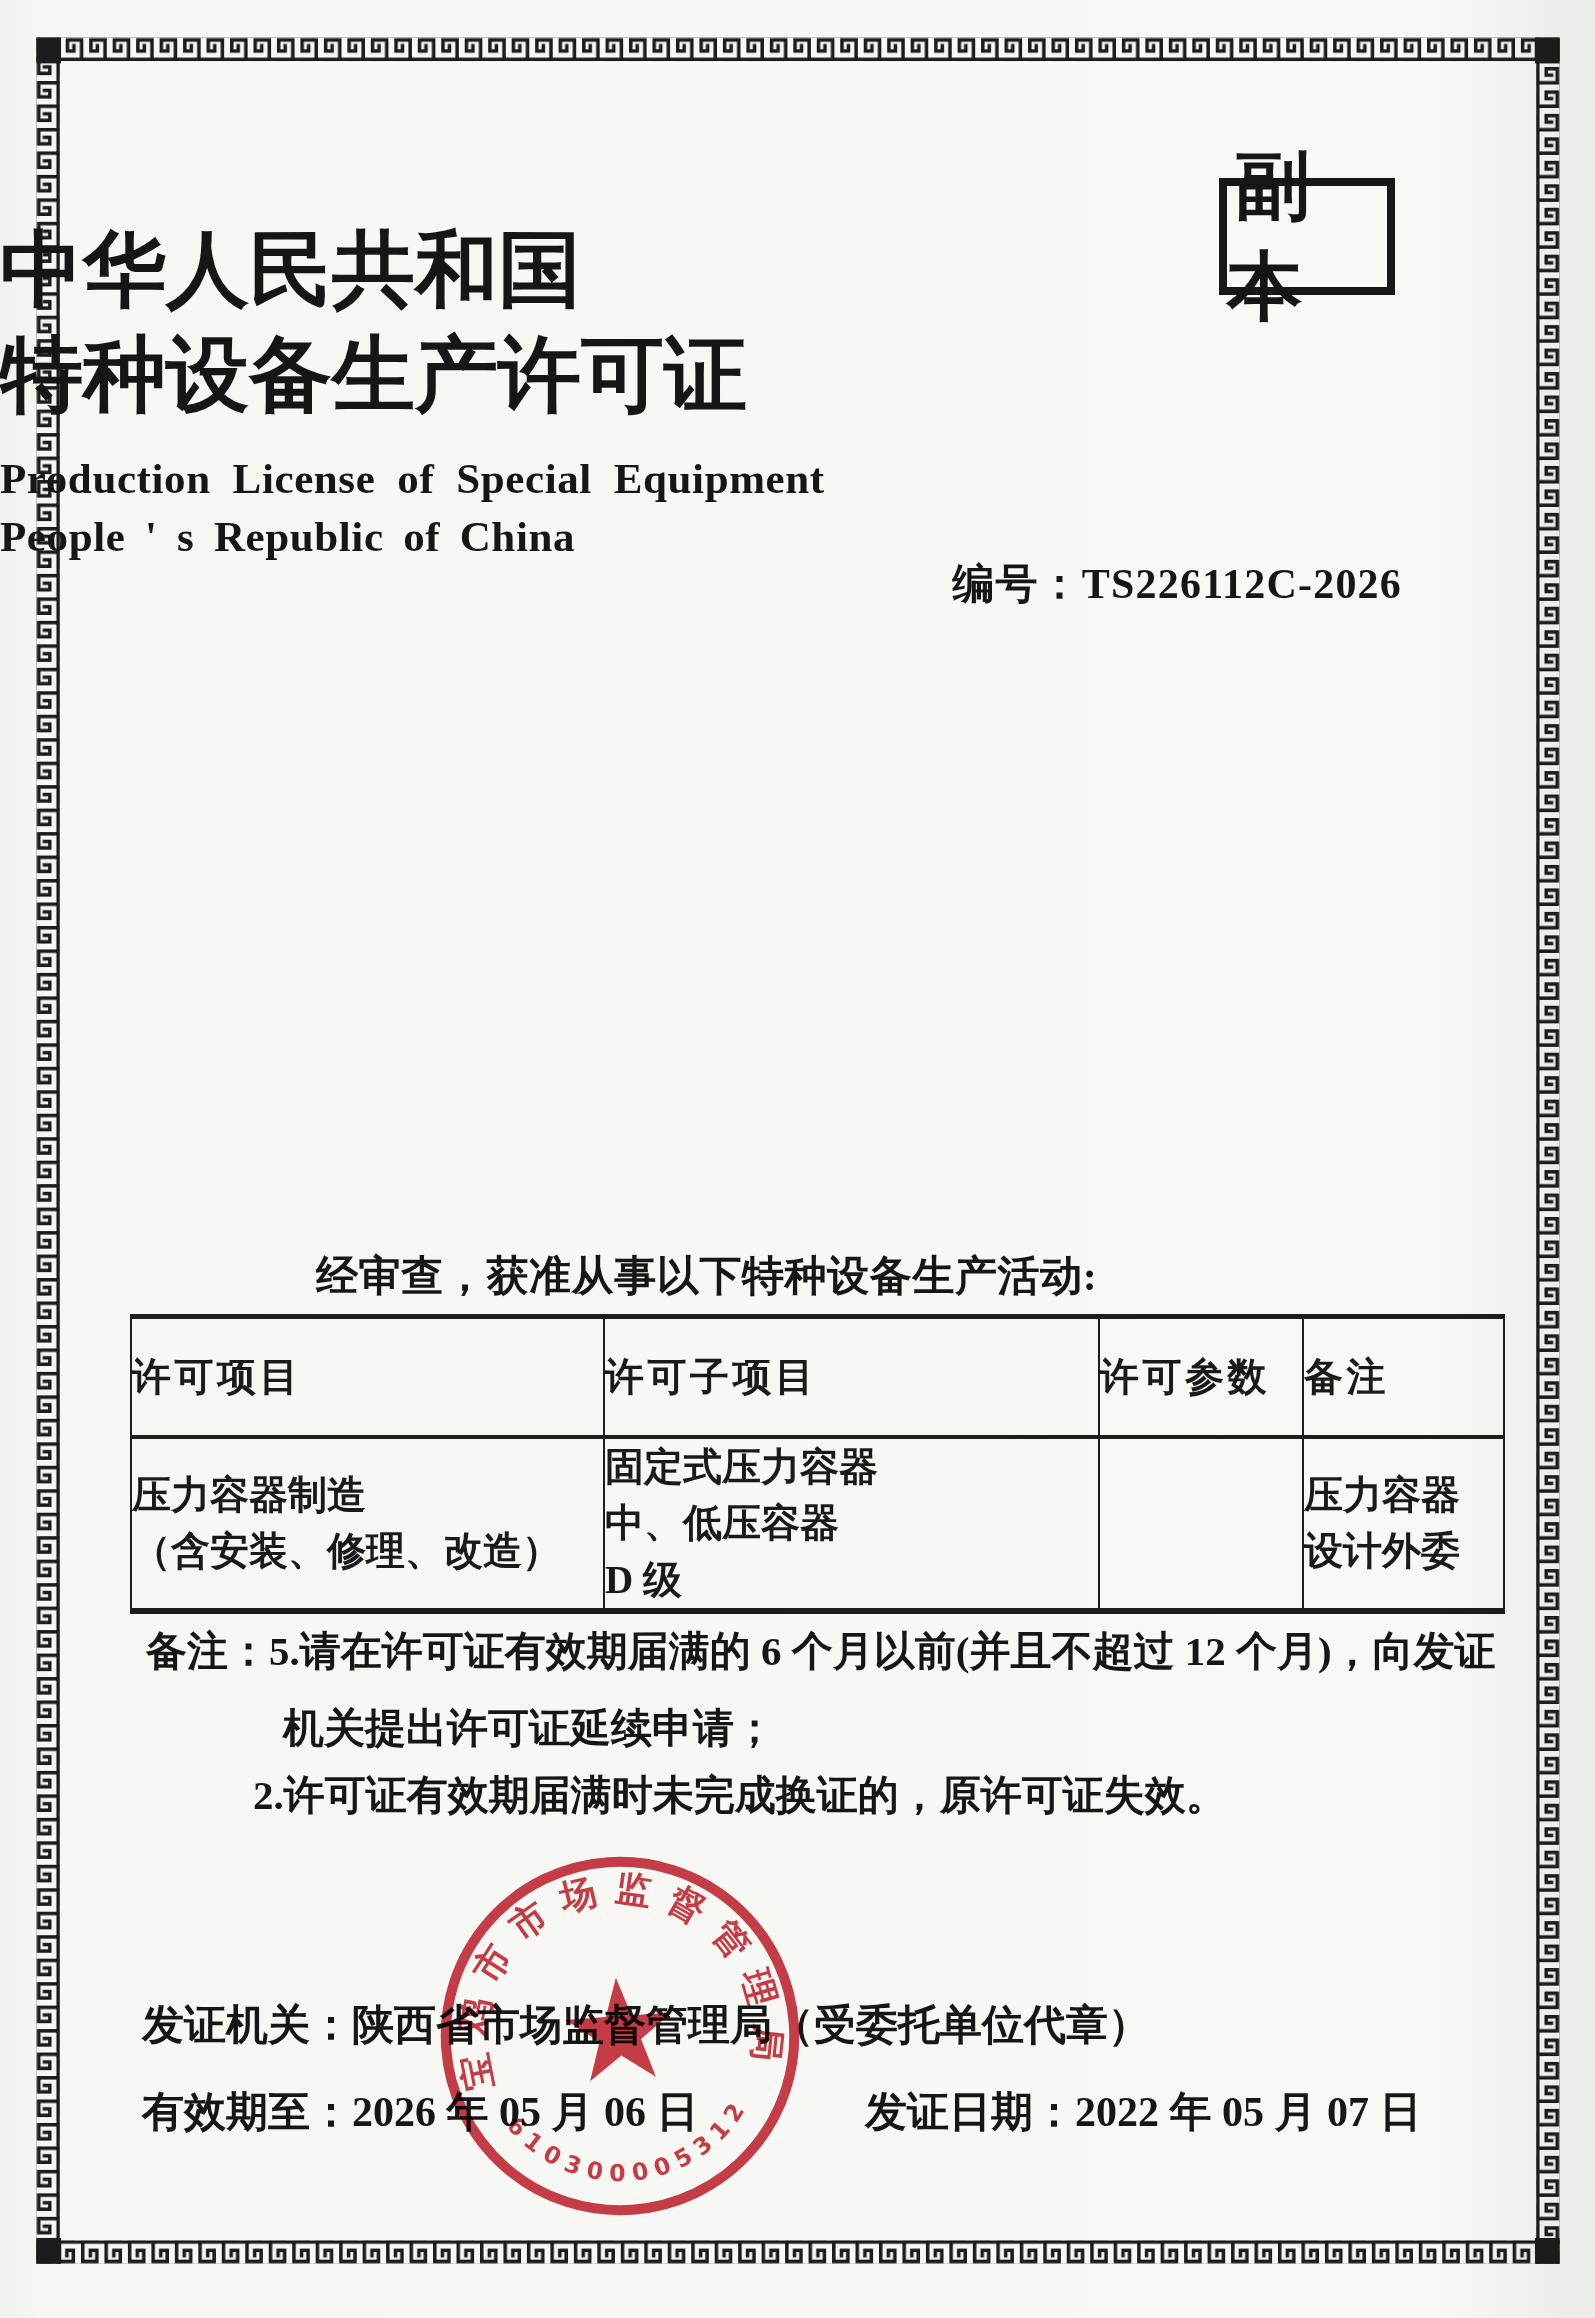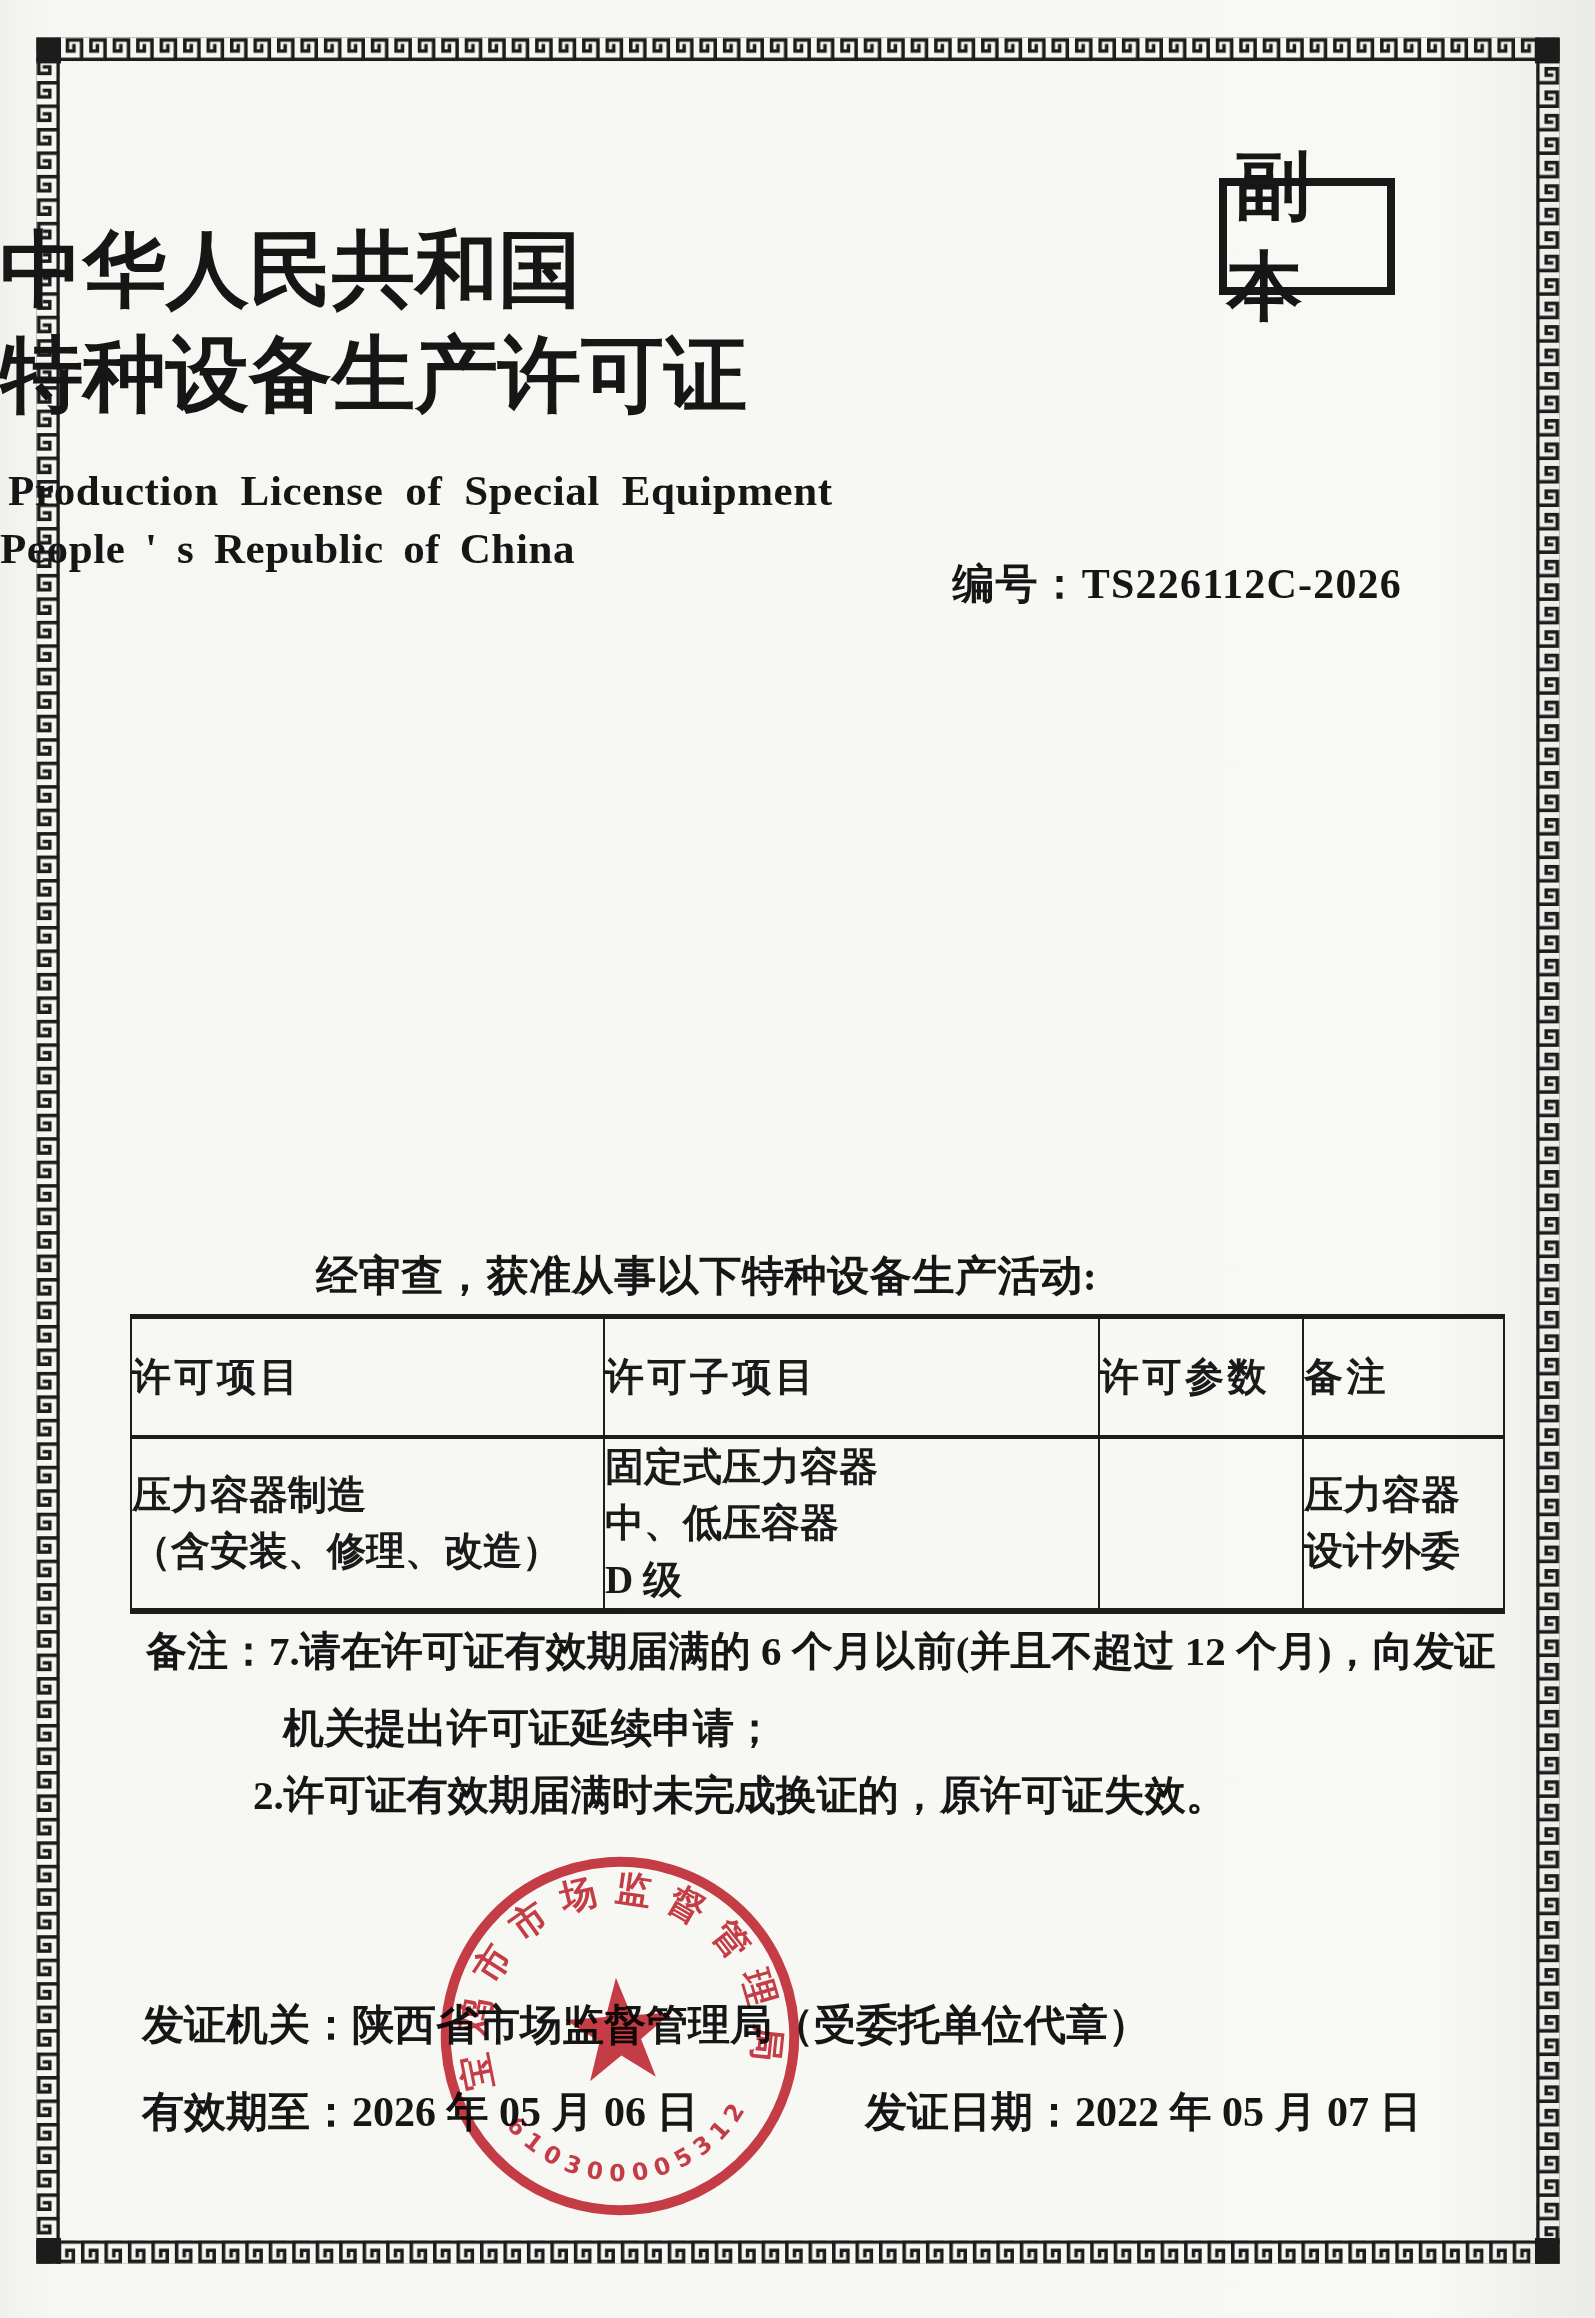--- a/index.html
+++ b/index.html
@@ -24,21 +24,21 @@
     display: flex; align-items: center; justify-content: flex-end;
     font-size: 75px; font-weight: 700; letter-spacing: 8.2px;
     text-indent: 8.2px;
   }
 
   .title-block {
     position: absolute; left: 0; top: 218px; width: 1596px;
     text-align: left;
   }
   .title-cn { font-size: 83px; font-weight: 700; line-height: 1.27; letter-spacing: 0px; }
-  .title-en1 { margin-top: 37px; font-size: 43px; font-weight: 700; word-spacing: 10.6px; letter-spacing: 0.6px; padding-left: 8px; }
+  .title-en1 { margin-top: 25px; font-size: 43px; font-weight: 700; word-spacing: 10.6px; letter-spacing: 0.6px; }
   .title-en2 { margin-top: 9.4px; font-size: 43px; font-weight: 700; word-spacing: 8.2px; letter-spacing: 0.6px; }
 
   .serial-line {
     position: absolute; top: 556px; right: 194px;
     font-size: 42px; font-weight: 600; letter-spacing: 1.2px;
   }
 
   .info-block { position: absolute; left: 142px; top: 803px; font-size: 42px; font-weight: 600; }
   .info-line { white-space: nowrap; }
   .info-line + .info-line { margin-top: 43px; }
@@ -162,21 +162,21 @@
         </td>
         <td></td>
         <td>
           <div class="cell-line">压力容器</div>
           <div class="cell-line">设计外委</div>
         </td>
       </tr>
     </tbody>
   </table>
 
-  <div class="note-line note-1">备注：7.请在许可证有效期届满的 6 个月以前(并且不超过 12 个月)，向发证</div>
+  <div class="note-line note-1">备注：5.请在许可证有效期届满的 6 个月以前(并且不超过 12 个月)，向发证</div>
   <div class="note-line note-2">机关提出许可证延续申请；</div>
   <div class="note-line note-3">2.许可证有效期届满时未完成换证的，原许可证失效。</div>
 
   <div class="footer-line issuer-line">
     <span>发证机关：</span><span>陕西省市场监督管理局（受委托单位代章）</span>
   </div>
   <div class="footer-line valid-line">
     <span>有效期至：</span><span>2026 年 05 月 06 日</span>
   </div>
   <div class="footer-line issued-line">

